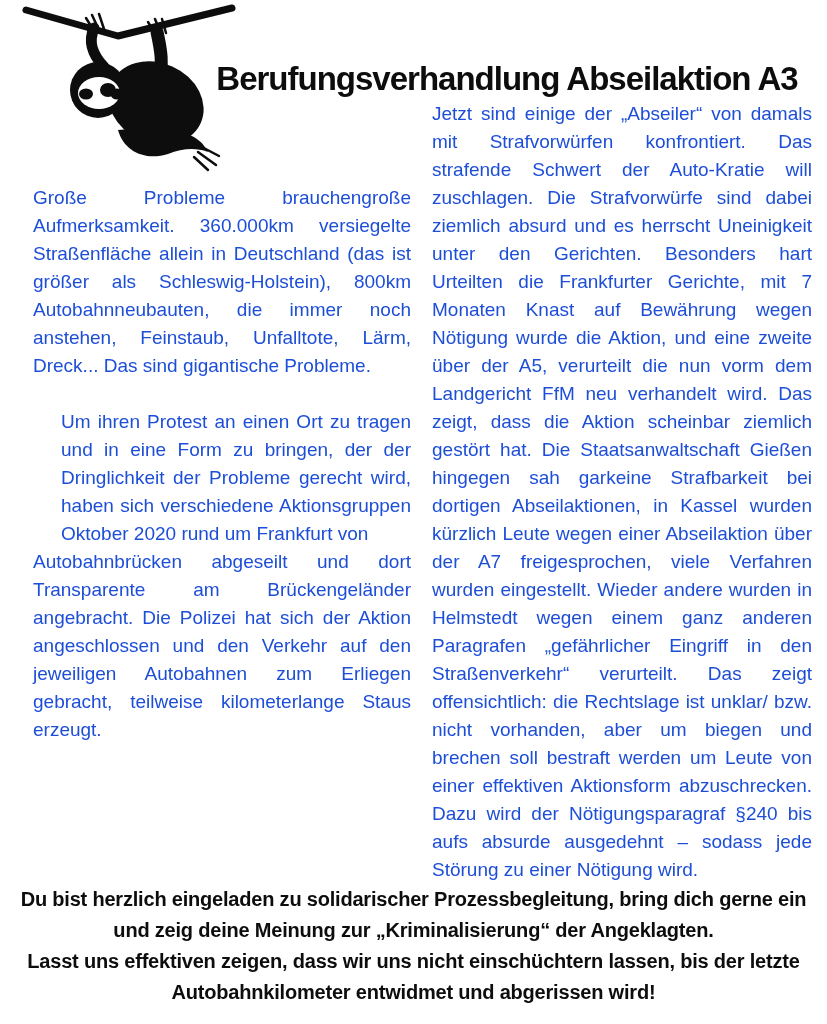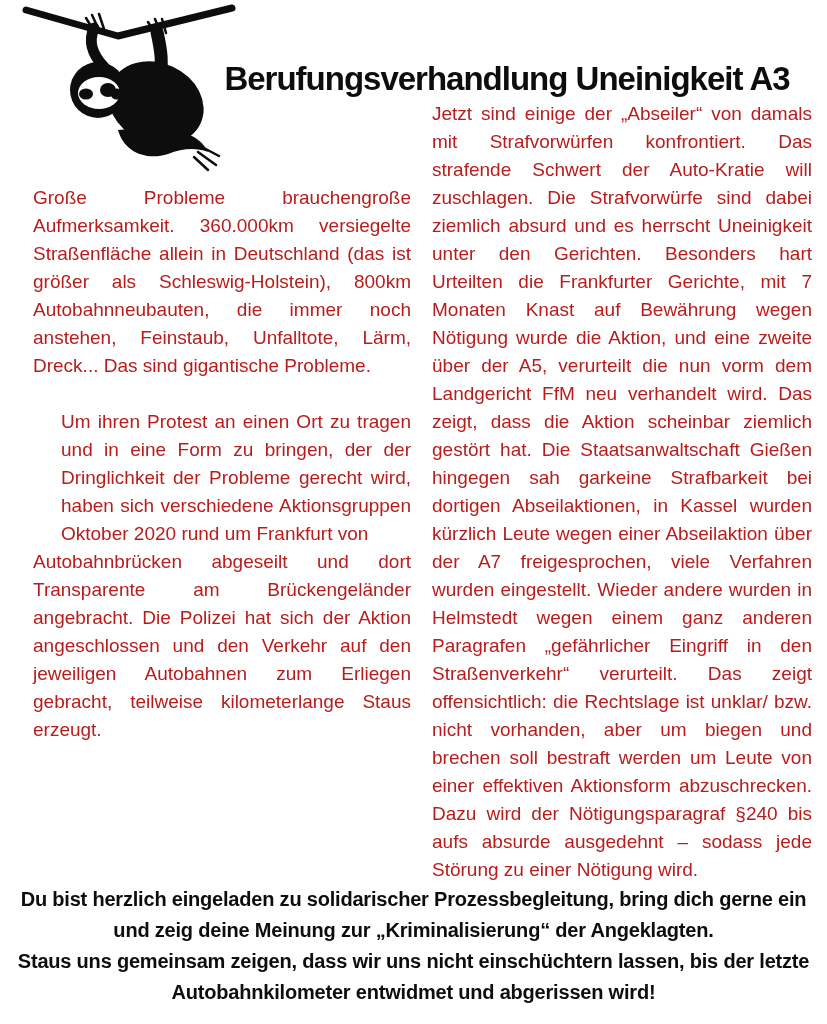--- a/index.html
+++ b/index.html
@@ -34,21 +34,21 @@
     left: 20px;
     top: 0px;
     width: 218px;
     height: 180px;
   }
   .col {
     position: absolute;
     text-align: justify;
     font-size: 19px;
     line-height: 28px;
-    color: #b91c1c;
+    color: #1d4ed8;
     hyphens: none;
   }
   .col-left  { left: 33px;  top: 184px; width: 378px; }
   .col-right { left: 432px; top: 100px; width: 380px; }
   .para { margin: 0 0 28px 0; }
   .para.no-gap { margin-bottom: 0; margin-left: 28px; }
   .footer {
     position: absolute;
     left: 17px;
     top: 884px;
@@ -92,30 +92,30 @@
 
       <ellipse cx="79" cy="93" rx="21" ry="16" fill="#ffffff"></ellipse>
       <g fill="#0d0d0d">
         <ellipse cx="66" cy="94" rx="7" ry="5.5"></ellipse>
         <ellipse cx="88" cy="90" rx="8" ry="7"></ellipse>
         <ellipse cx="97" cy="94" rx="6.5" ry="5.5"></ellipse>
       </g>
     </svg>
   </div>
 
-  <h1 class="title">Berufungsverhandlung Uneinigkeit A3</h1>
+  <h1 class="title">Berufungsverhandlung Abseilaktion A3</h1>
 
   <div class="col col-left">
     <p class="para">Große Probleme brauchengroße Aufmerksamkeit. 360.000km versiegelte Straßenfläche allein in Deutschland (das ist größer als Schleswig-Holstein), 800km Autobahnneubauten, die immer noch anstehen, Feinstaub, Unfalltote, Lärm, Dreck... Das sind gigantische Probleme.</p>
     <p class="para no-gap">Um ihren Protest an einen Ort zu tragen und in eine Form zu bringen, der der Dringlichkeit der Probleme gerecht wird, haben sich verschiedene Aktionsgruppen Oktober 2020 rund um Frankfurt von</p>
     <p class="para">Autobahnbrücken abgeseilt und dort Transparente am Brückengeländer angebracht. Die Polizei hat sich der Aktion angeschlossen und den Verkehr auf den jeweiligen Autobahnen zum Erliegen gebracht, teilweise kilometerlange Staus erzeugt.</p>
   </div>
 
   <div class="col col-right">
     <p class="para">Jetzt sind einige der „Abseiler“ von damals mit Strafvorwürfen konfrontiert. Das strafende Schwert der Auto-Kratie will zuschlagen. Die Strafvorwürfe sind dabei ziemlich absurd und es herrscht Uneinigkeit unter den Gerichten. Besonders hart Urteilten die Frankfurter Gerichte, mit 7 Monaten Knast auf Bewährung wegen Nötigung wurde die Aktion, und eine zweite über der A5, verurteilt die nun vorm dem Landgericht FfM neu verhandelt wird. Das zeigt, dass die Aktion scheinbar ziemlich gestört hat. Die Staatsanwaltschaft Gießen hingegen sah garkeine Strafbarkeit bei dortigen Abseilaktionen, in Kassel wurden kürzlich Leute wegen einer Abseilaktion über der A7 freigesprochen, viele Verfahren wurden eingestellt. Wieder andere wurden in Helmstedt wegen einem ganz anderen Paragrafen „gefährlicher Eingriff in den Straßenverkehr“ verurteilt. Das zeigt offensichtlich: die Rechtslage ist unklar/ bzw. nicht vorhanden, aber um biegen und brechen soll bestraft werden um Leute von einer effektiven Aktionsform abzuschrecken. Dazu wird der Nötigungsparagraf §240 bis aufs absurde ausgedehnt – sodass jede Störung zu einer Nötigung wird.</p>
   </div>
 
   <div class="footer">
     <p class="footer-line">Du bist herzlich eingeladen zu solidarischer Prozessbegleitung, bring dich gerne ein und zeig deine Meinung zur „Kriminalisierung“ der Angeklagten.</p>
-    <p class="footer-line">Staus uns gemeinsam zeigen, dass wir uns nicht einschüchtern lassen, bis der letzte Autobahnkilometer entwidmet und abgerissen wird!</p>
+    <p class="footer-line">Lasst uns effektiven zeigen, dass wir uns nicht einschüchtern lassen, bis der letzte Autobahnkilometer entwidmet und abgerissen wird!</p>
   </div>
 
 </div>
 
 </body></html>

